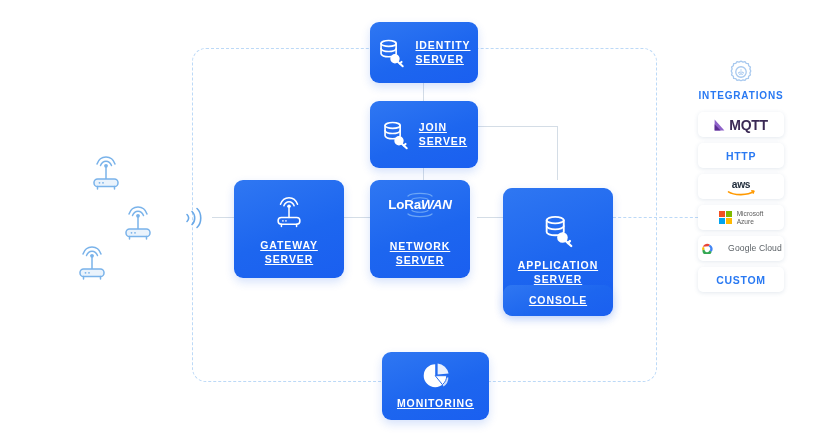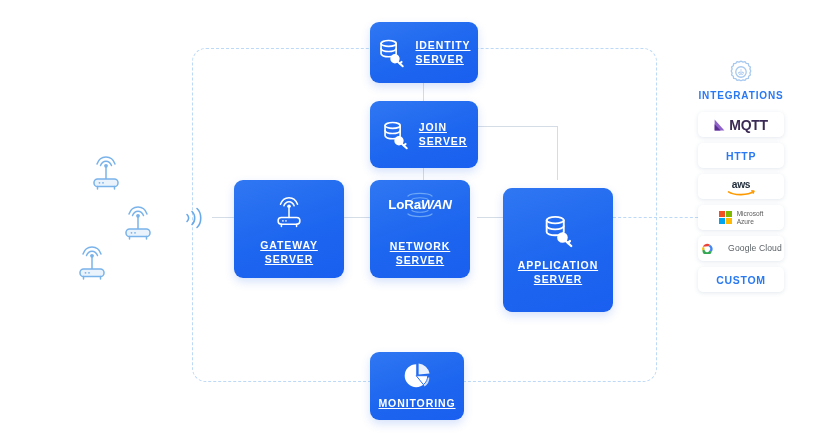--- a/index.html
+++ b/index.html
@@ -309,22 +309,25 @@
           <path d="M4.2 11 C4.2 12.6 7.7 14 12 14 C16.3 14 19.8 12.6 19.8 11"></path>
           <circle cx="18.6" cy="21.4" r="4" fill="#ffffff" stroke="#ffffff"></circle>
           <path d="M21 24 L26.6 29.2" stroke-width="2.1"></path>
           <path d="M23.6 26.4 L25.4 24.7" stroke-width="2.1"></path>
         </g>
       </svg>
     </span>
     <span class="label"><span>APPLICATION</span><br><span>SERVER</span></span>
   </div>
 
-
-  <div class="node stacked" style="left:370px; top:352px; width:94px; height:68px;">
+  <div class="node" style="left:503px; top:285px; width:110px; height:31px;">
+    <span class="label">CONSOLE</span>
+  </div>
+
+  <div class="node stacked" style="left:382px; top:352px; width:107px; height:68px;">
     <span class="nicon" style="margin-bottom:7px;">
       <svg width="28" height="28" viewBox="0 0 28 28">
         <path d="M13.2 2.2 A11.5 11.5 0 1 0 24.7 13.7 L13.2 13.7 Z" fill="#ffffff"></path>
         <path d="M15.6 1.6 A12.2 12.2 0 0 1 26.6 11.6 L15.6 12.6 Z" fill="#ffffff" opacity="0.9"></path>
         <path d="M16.2 15.4 L26.4 15.4 A11 11 0 0 1 21.6 24.4 Z" fill="#ffffff" opacity="0.78"></path>
         <path d="M13.2 13.7 L24.7 13.7 A11.5 11.5 0 0 1 20.4 22.6 Z" fill="none" stroke="#2b6ff0" stroke-width="1"></path>
       </svg>
     </span>
     <span class="label">MONITORING</span>
   </div>

